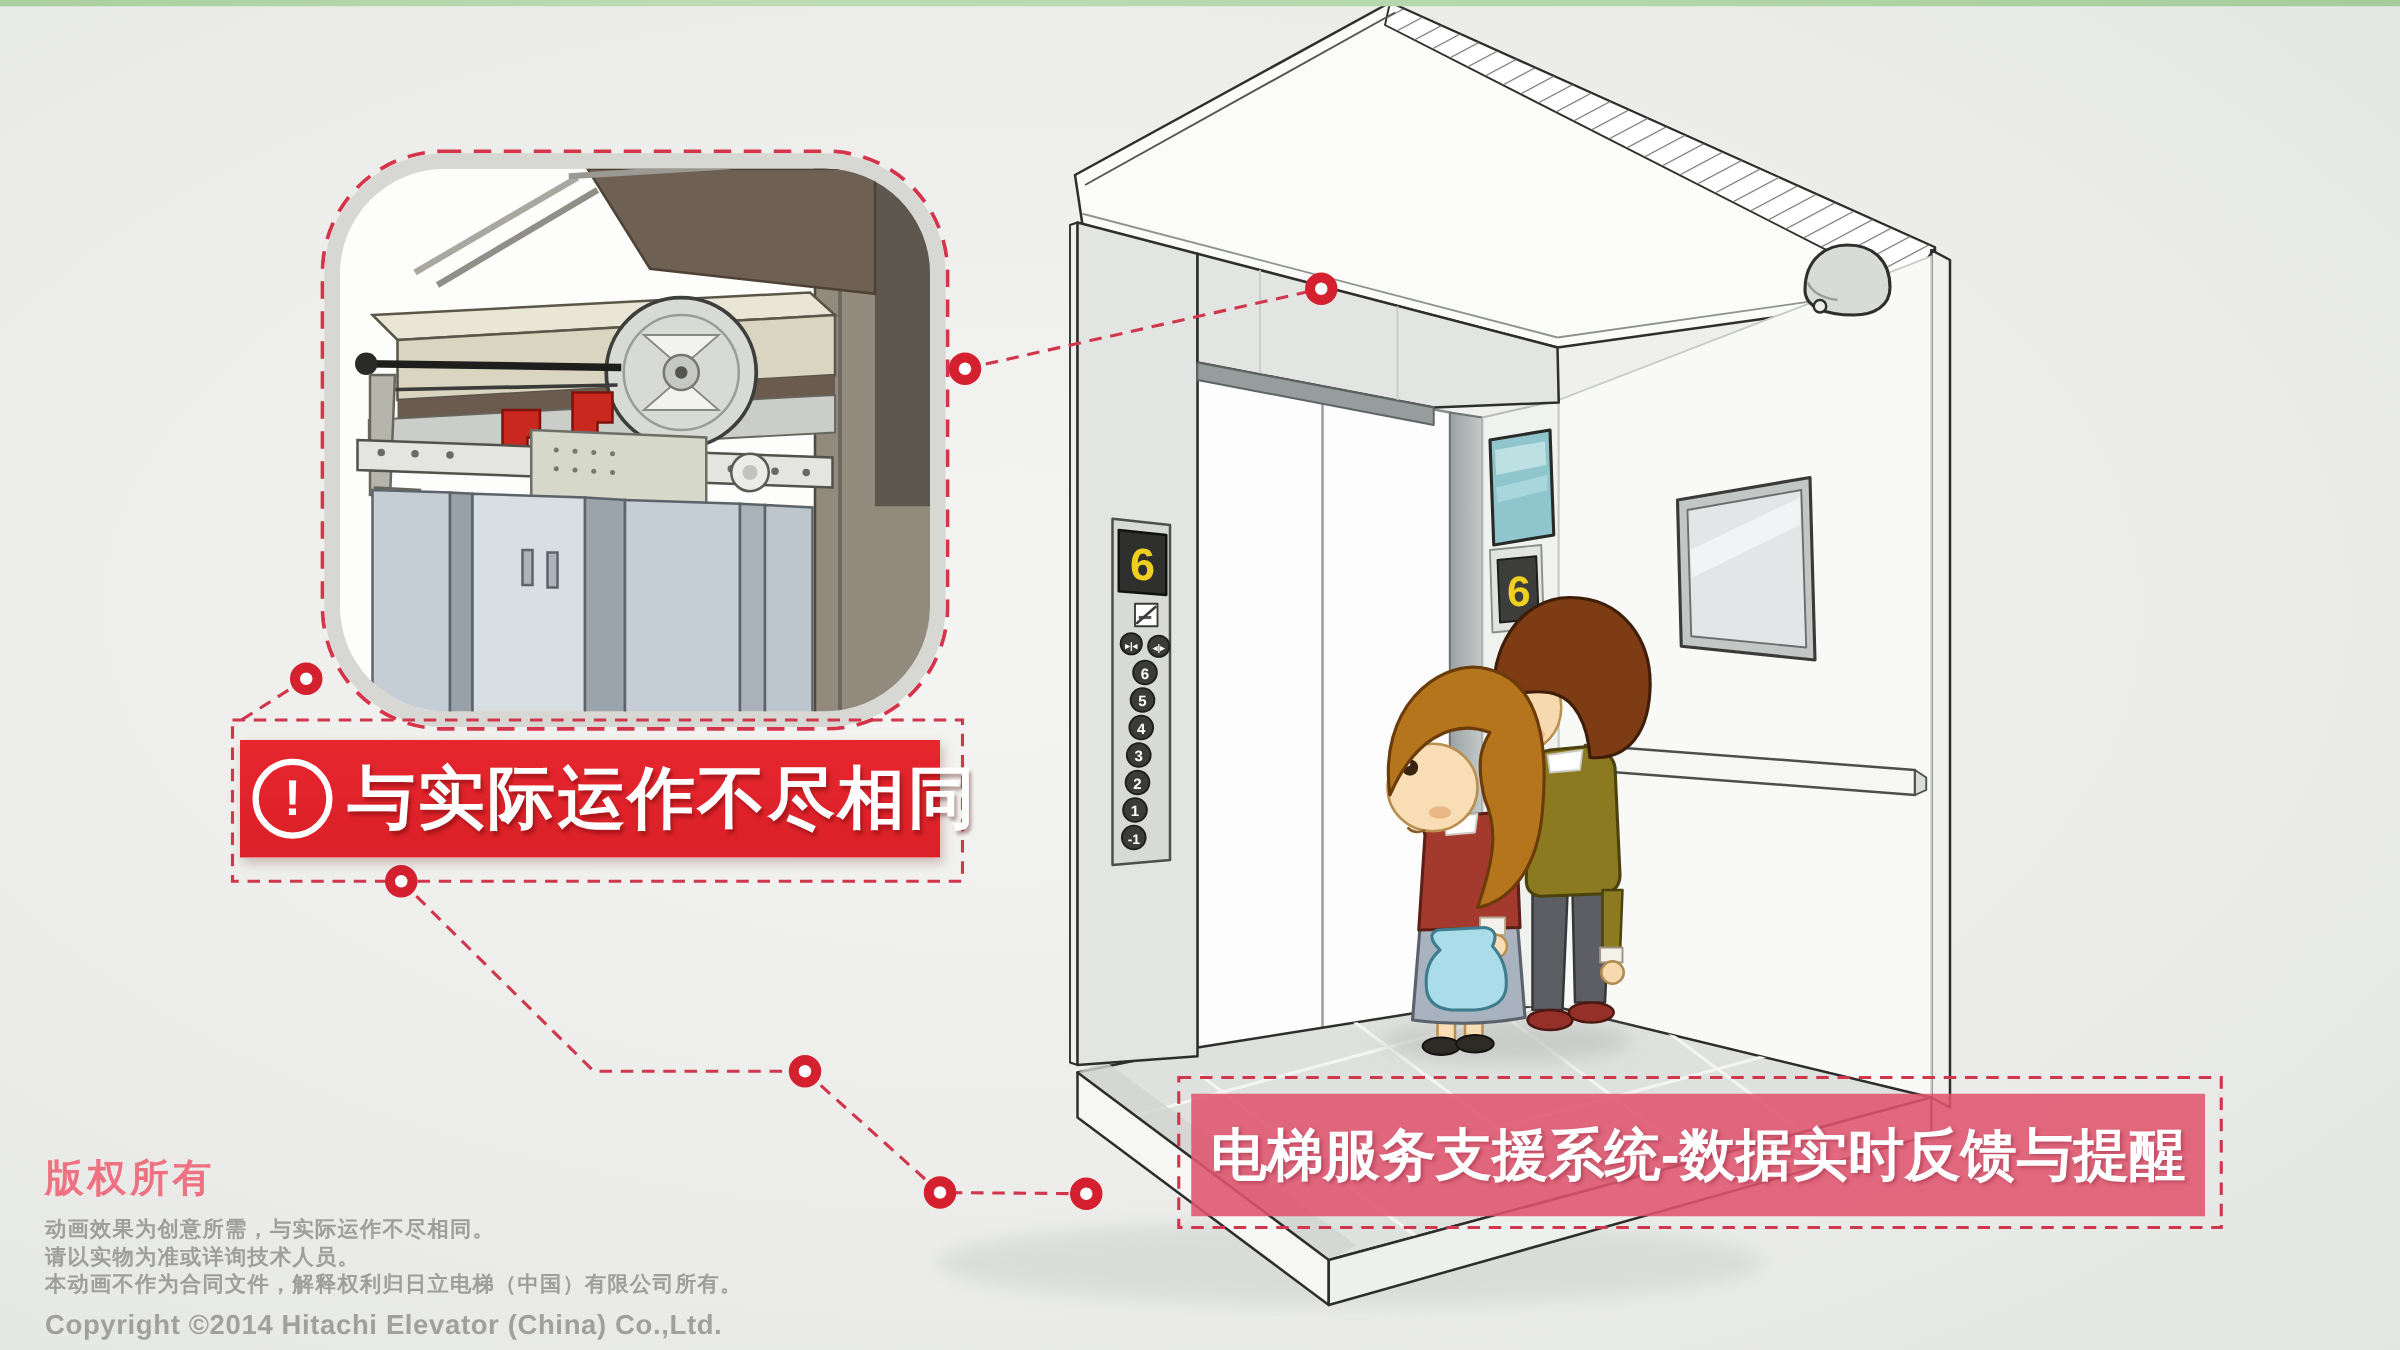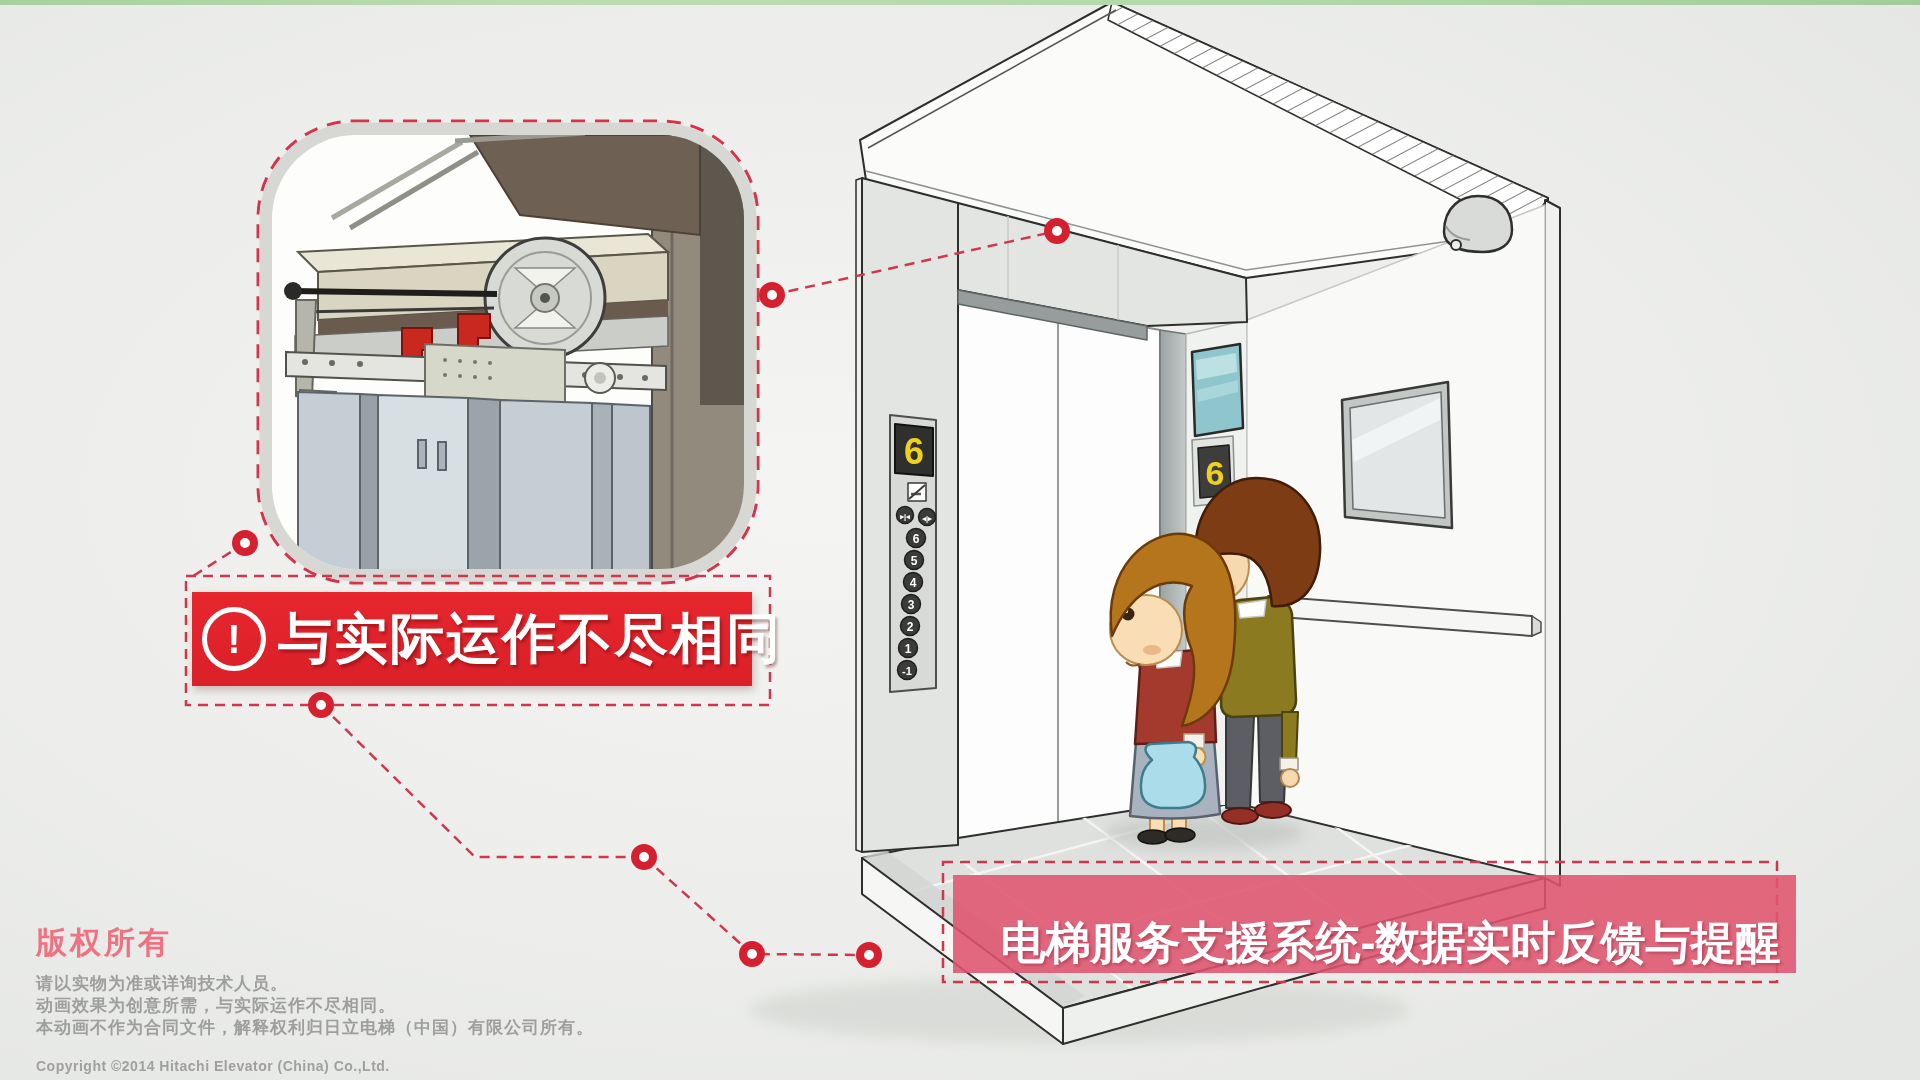--- a/index.html
+++ b/index.html
@@ -23,30 +23,29 @@
     display:flex;align-items:center;justify-content:center;flex:0 0 auto;
     color:#fff;font-weight:bold;font-size:40px;line-height:1;margin-right:12px;
   }
   .warning-banner .label{
     color:#fff;font-size:54px;font-weight:bold;letter-spacing:2px;white-space:nowrap;
     text-shadow:2px 3px 3px rgba(70,0,0,.35);
   }
   .bottom-banner{
     position:absolute;left:953px;top:875px;width:811px;height:98px;z-index:6;
     background:rgba(223,84,110,.88);
-    display:flex;align-items:flex-end;justify-content:center;
+    display:flex;align-items:center;justify-content:center;
     color:#fff;font-size:45px;font-weight:bold;letter-spacing:0px;white-space:nowrap;
     text-shadow:2px 2px 3px rgba(120,20,40,.35);
-    padding-left:32px;
   }
   .footer{position:absolute;left:36px;top:922px;z-index:6;}
   .footer .title{font-size:31px;font-weight:bold;color:#ee7282;letter-spacing:3px;}
   .footer .lines{margin-top:9px;}
   .footer .lines div{font-size:17px;font-weight:600;color:#9e9e9c;line-height:22px;letter-spacing:1px;}
-  .footer .en{margin-top:19px;font-size:14px;font-weight:bold;color:#a0a09e;letter-spacing:.5px;}
+  .footer .en{margin-top:8px;font-size:22px;font-weight:bold;color:#a0a09e;letter-spacing:.5px;}
 </style>
 </head>
 <body>
 
 <div class="stage">
   <div class="top-strip"></div>
 
   <svg class="scene" width="1920" height="1080" viewBox="0 0 1920 1080">
     <defs>
       <pattern id="hatch" patternUnits="userSpaceOnUse" width="13" height="13" patternTransform="rotate(62)">
@@ -344,19 +343,19 @@
     <span class="label">与实际运作不尽相同</span>
   </div>
 
   <div class="bottom-banner">
     <span>电梯服务支援系统-数据实时反馈与提醒</span>
   </div>
 
   <div class="footer">
     <div class="title">版权所有</div>
     <div class="lines">
+      <div>动画效果为创意所需，与实际运作不尽相同。</div>
       <div>请以实物为准或详询技术人员。</div>
-      <div>动画效果为创意所需，与实际运作不尽相同。</div>
       <div>本动画不作为合同文件，解释权利归日立电梯（中国）有限公司所有。</div>
     </div>
     <div class="en">Copyright ©2014 Hitachi Elevator (China) Co.,Ltd.</div>
   </div>
 </div>
 
 </body></html>

